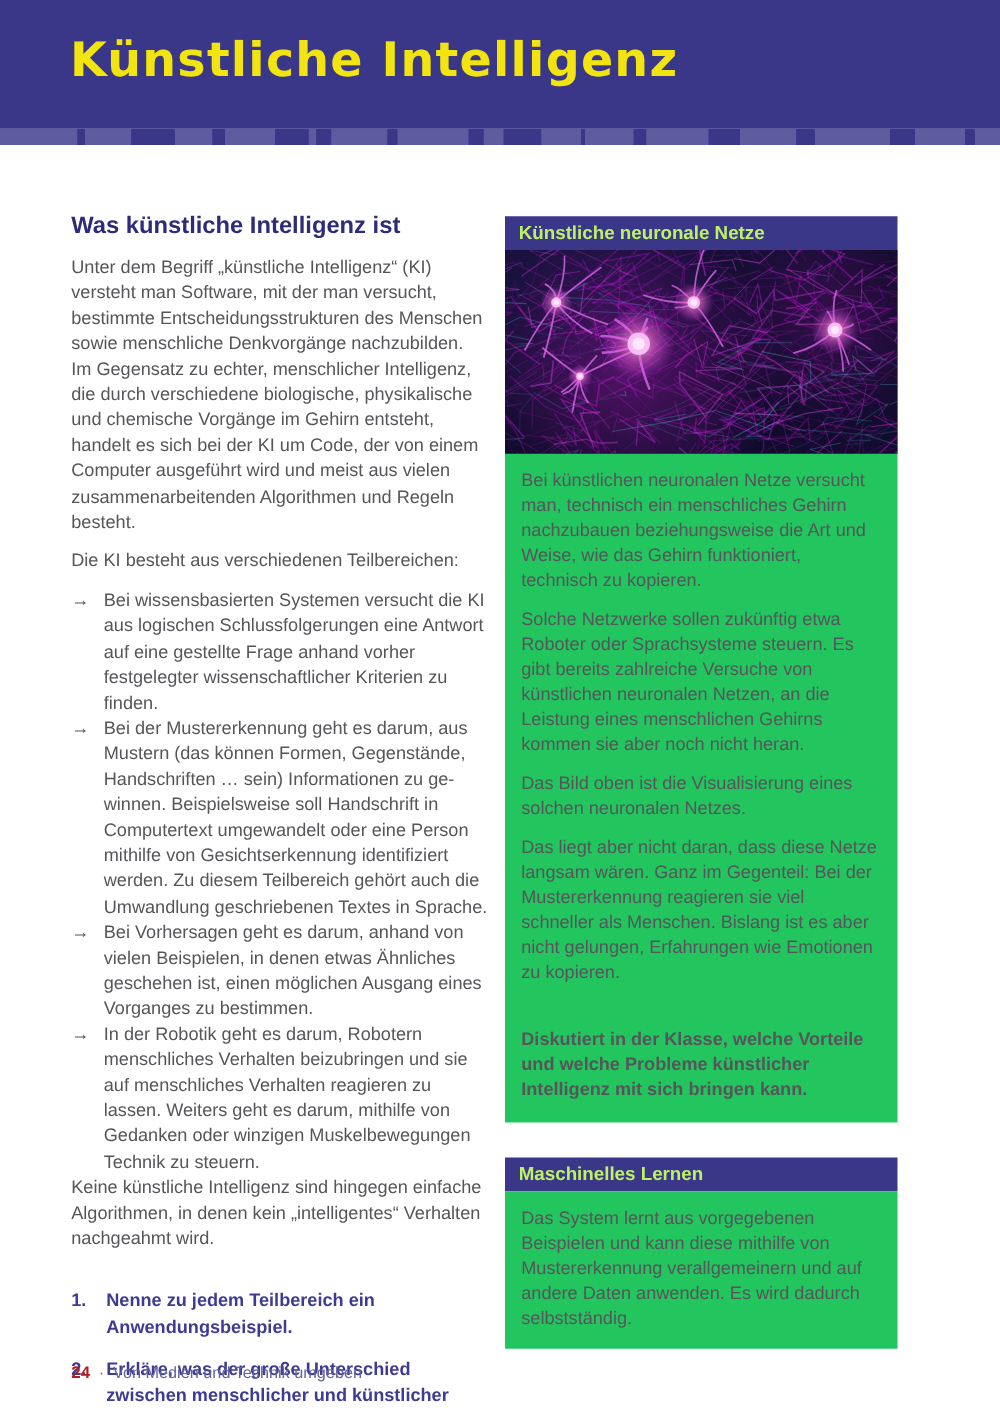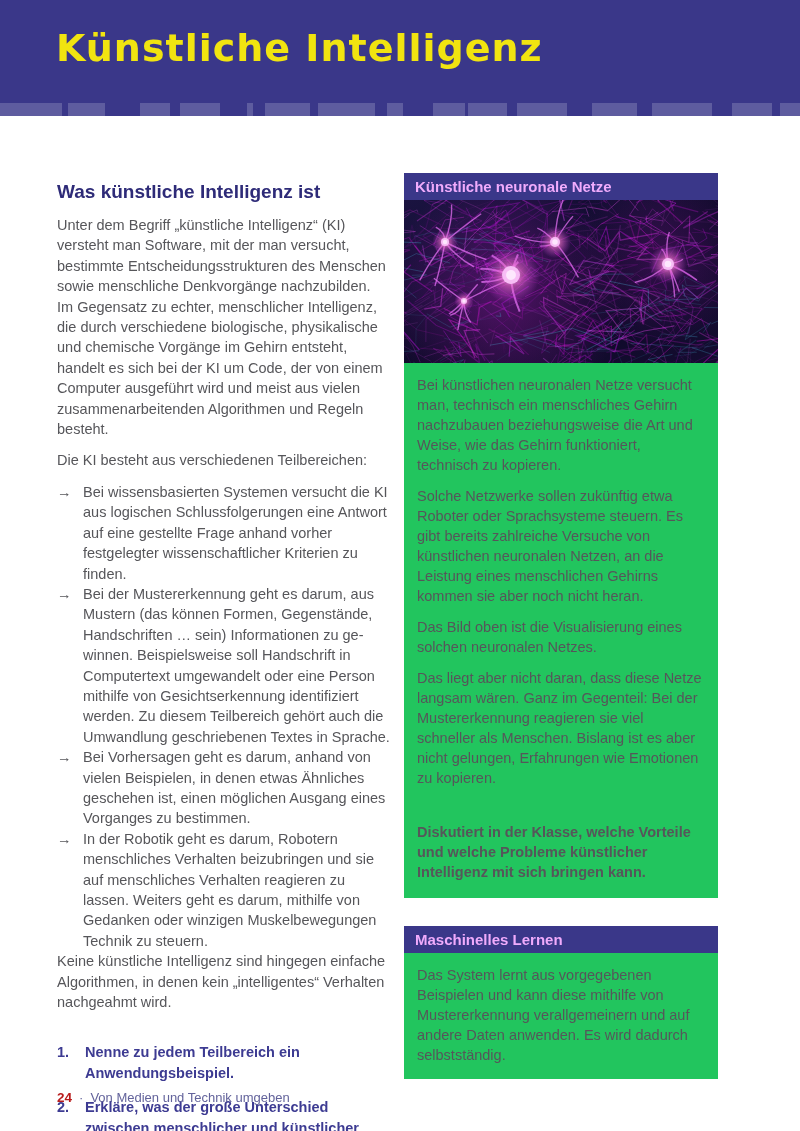--- a/index.html
+++ b/index.html
@@ -21,36 +21,36 @@
   .band{width:800px;height:13px;background:#3a3789;display:flex;overflow:hidden;}
   .band .seg{height:13px;background:#5e5c9f;flex:0 0 auto;}
   .band .gap{height:13px;background:#3a3789;flex:0 0 auto;}
 
   
   main{display:flex;padding-left:57px;}
   .leftcol{width:333px;margin-right:14px;margin-top:54px;}
   .rightcol{width:314px;margin-top:57px;}
 
   
-  .leftcol h2{margin:11px 0 12px 0;font-size:19px;font-weight:700;color:#2e2b78;}
+  .leftcol h2{margin:0 0 12px 0;font-size:19px;font-weight:700;color:#2e2b78;}
   .leftcol p{margin:0 0 11px 0;font-size:14.5px;line-height:20.4px;color:#56565a;}
   .bullets{margin:1px 0 0 0;}
   .bullet{display:flex;font-size:14.5px;line-height:20.4px;color:#56565a;}
   .bullet .arrow{flex:0 0 26px;color:#56565a;}
   .bullet .btext{flex:1 1 auto;}
   .closing{margin-top:11px;}
   .tasks{margin-top:30px;}
   .task{display:flex;margin-bottom:13px;font-size:14.5px;line-height:21px;font-weight:700;color:#3d3b92;}
   .task .tnum{flex:0 0 28px;}
   .task .ttext{flex:1 1 auto;}
 
   
   .box{width:314px;}
   .boxhead{
-    background:#3a3789;color:#f0abfc;font-size:15px;font-weight:700;
+    background:#3a3789;color:#bef264;font-size:15px;font-weight:700;
     padding:5px 0 5px 11px;line-height:17px;
   }
   .boximg{width:314px;height:163px;display:block;background:#0b0a22;}
   .boxbody{background:#22c55e;padding:12px 13px 14px 13px;}
   .boxbody p{margin:0 0 11px 0;font-size:14.5px;line-height:20px;color:#56565a;}
   .boxbody p:last-child{margin-bottom:0;}
   .boxtask{
     margin-top:34px !important;margin-bottom:2px !important;
     color:#3d3b92;font-weight:700;line-height:21px;
   }

